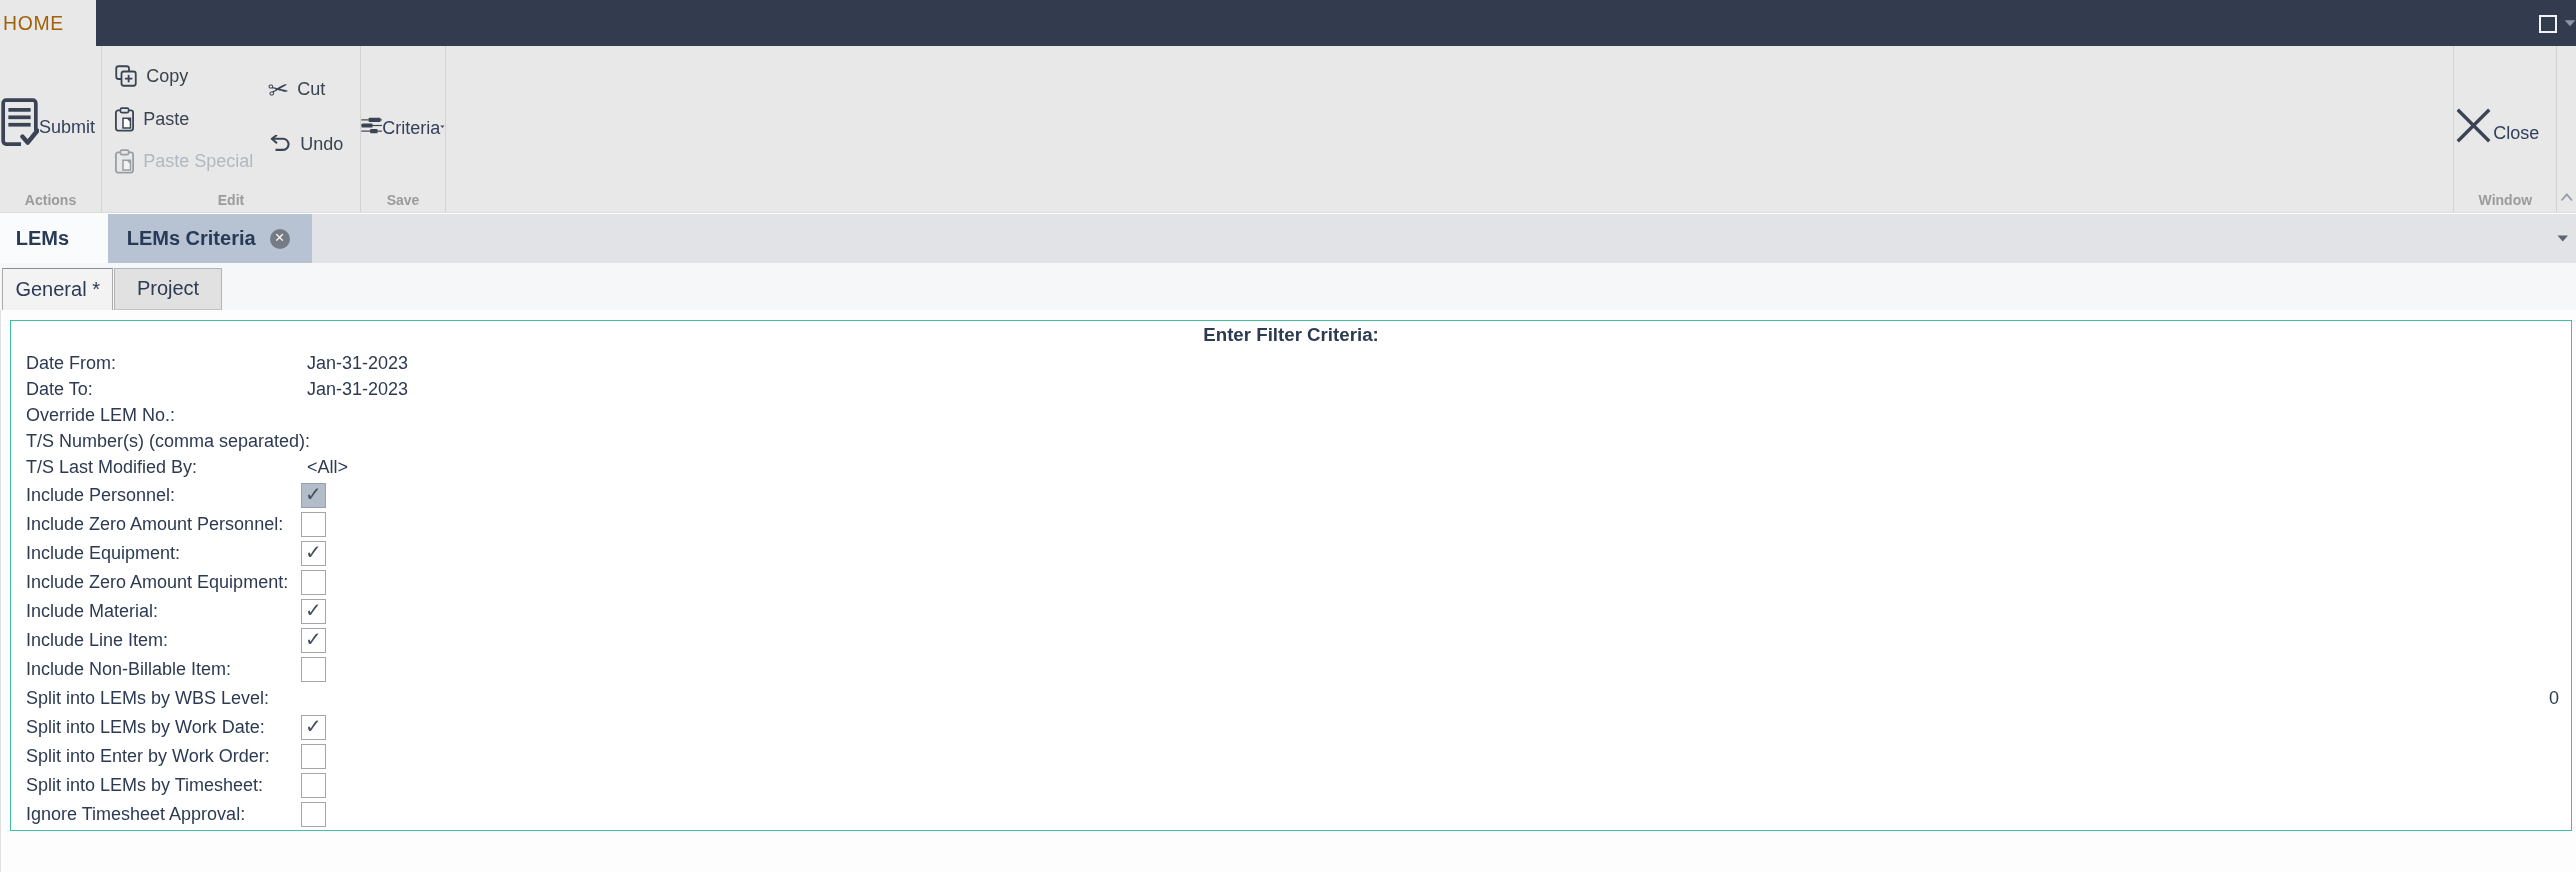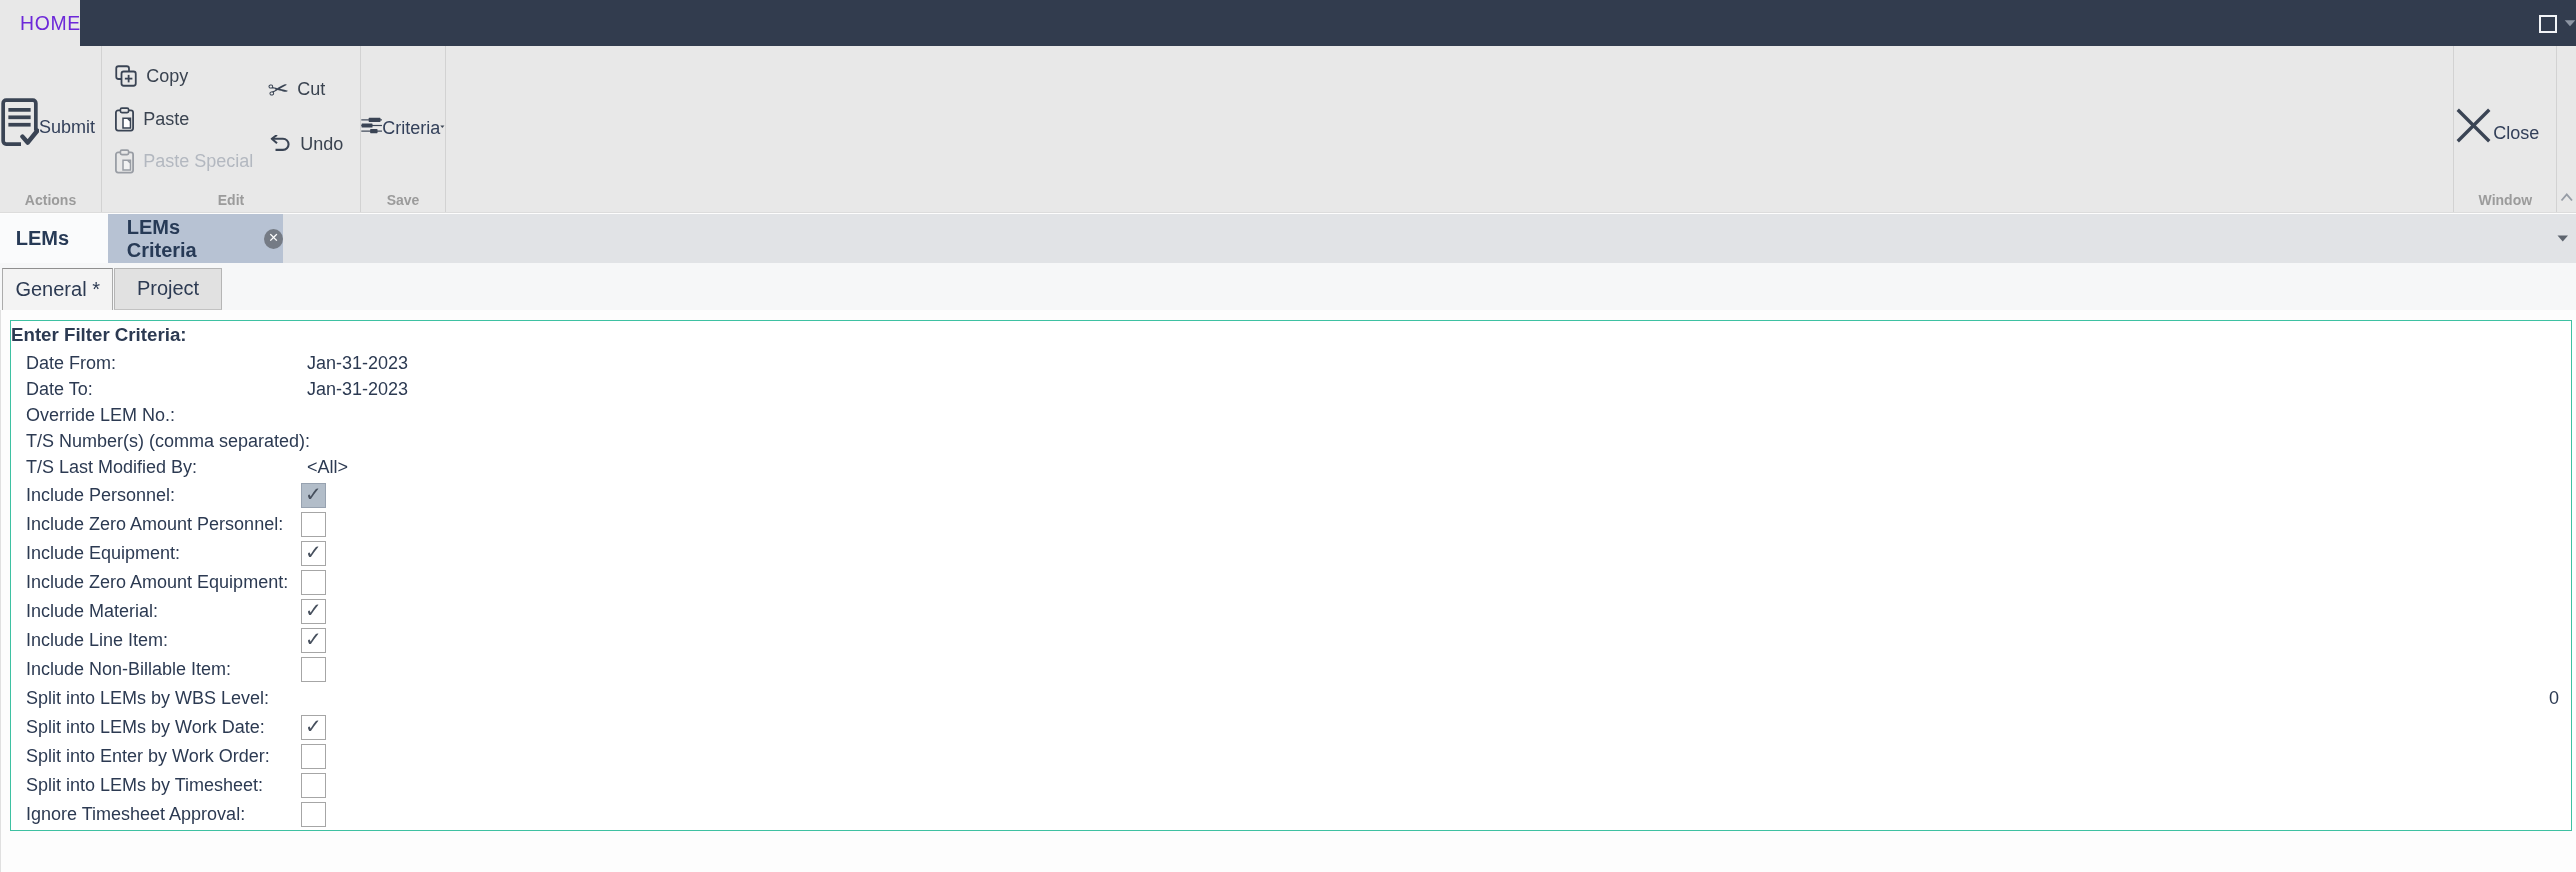--- a/index.html
+++ b/index.html
@@ -3,22 +3,22 @@
 <meta charset="utf-8">
 <title>LEMs Criteria</title>
 <style>
   * { margin:0; padding:0; box-sizing:border-box; }
   html,body { width:2576px; height:873px; overflow:hidden; background:#fff;
     font-family:"Liberation Sans","DejaVu Sans",sans-serif; }
   .app { position:relative; width:2576px; height:873px; background:#fdfdfd; }
 
   
   .titlebar { position:absolute; left:0; top:0; width:100%; height:46px; background:#323c4e; }
-  .home-tab { position:absolute; left:0; top:0; width:80px; height:46px; background:#e8e8e8;
-    color:#6d28d9; font-size:19.4px; display:flex; align-items:center; padding-left:20px; letter-spacing:0.7px; }
+  .home-tab { position:absolute; left:0; top:0; width:96px; height:46px; background:#e8e8e8;
+    color:#a16207; font-size:19.4px; display:flex; align-items:center; padding-left:3px; letter-spacing:0.7px; }
   .restore-btn { position:absolute; right:16.4px; top:12.7px; width:22.4px; height:22.4px; display:flex; align-items:center; justify-content:center; cursor:default; }
   .restore-square { width:18px; height:18px; border:2.2px solid #f2f4f7; }
   .tb-caret { position:absolute; right:0px; top:18px; width:12px; height:10.5px; }
 
   
   .ribbon { position:absolute; left:0; top:46px; width:100%; height:167px; background:#e8e8e8;
     display:flex; border-bottom:0.7px solid #dcdcdc; }
   .grp { position:relative; height:100%; border-right:0.7px solid #d2d2d2; }
   .grp-label { position:absolute; bottom:3.7px; left:0; right:0; text-align:center;
     color:#9b9b9b; font-weight:bold; font-size:14px; }
@@ -39,38 +39,38 @@
   .smallbtn .slabel { color:#3a4350; font-size:18px; white-space:nowrap; }
   .sb-copy { left:12px; top:13.5px; } .sb-paste { left:12px; top:57px; } .sb-pastespecial { left:12px; top:99px; }
   .sb-cut { left:166px; top:27px; } .sb-undo { left:163px; top:82px; }
   .disabled .slabel { color:#b3b8c0; } .disabled svg { opacity:.45; }
   .cut-glyph { font-family:"DejaVu Sans",sans-serif; font-size:25px; color:#3a4454; display:inline-block; transform:rotate(-8deg); line-height:1; }
 
   
   .tabstrip { position:absolute; left:0; top:214px; width:100%; height:49px; background:#e1e3e6; display:flex; }
   .dtab { height:100%; display:flex; align-items:center; font-size:20px; font-weight:bold; color:#273a56; cursor:default; }
   .dt-lems { width:108px; background:#fafbfc; padding-left:15.7px; }
-  .dt-criteria { width:175px; background:#b7c2d3; padding-left:18.7px; gap:14px; }
+  .dt-criteria { width:204px; background:#b7c2d3; padding-left:18.7px; gap:14px; }
   .tabclose { width:20px; height:20px; border-radius:50%; background:#757b85; color:#fff;
     display:flex; align-items:center; justify-content:center; font-size:12.7px; font-weight:bold;
     font-family:"DejaVu Sans",sans-serif; line-height:1; }
   .strip-caret { position:absolute; right:6.7px; top:20px; width:13.5px; height:9px; }
 
   
   .subrow { position:absolute; left:0; top:263px; width:100%; height:47px; background:#f6f7f8; }
   .stab { position:absolute; top:4.5px; bottom:0; display:flex; align-items:center; justify-content:center;
     font-size:20px; color:#2c3a52; cursor:default; }
   .st-general { left:2.2px; width:111px; background:#f3f3f3; border:0.7px solid #ababab; border-top:1.5px solid #8f8f8f; border-bottom:none; }
   .st-project { left:114px; width:108px; background:#e1e1e1; border:0.7px solid #b5b5b5; border-bottom:0.7px solid #c2c2c2; }
 
   
   .content { position:absolute; left:0; top:310px; width:100%; bottom:0; background:#fdfdfd; border-left:0.7px solid #e0e0e0; }
   .panel { position:absolute; left:9px; top:9.7px; width:2562px; height:511px; background:#fff;
     border:1.5px solid #3ec1a2; overflow:hidden; }
-  .panel-title { margin-top:1.5px; height:25.4px; line-height:25.4px; text-align:left; font-weight:bold;
+  .panel-title { margin-top:1.5px; height:25.4px; line-height:25.4px; text-align:center; font-weight:bold;
     font-size:18.7px; color:#2c3a52; }
   .form { margin-top:3px; }
   .frow { position:relative; display:flex; align-items:center; height:26px; padding-left:15px; }
   .frow.cb { height:29px; }
   .flabel { width:275px; flex:none; font-size:18px; color:#2c3a52; white-space:nowrap; }
   .fvalue { display:none; font-size:18px; color:#2c3a52; margin-left:6px; white-space:nowrap; }
   .fcheck { display:none; width:25px; height:25px; border:1.5px solid #a6a6a6; background:#fff;
     align-items:center; justify-content:center; cursor:default; }
   .fcheck .mark { visibility:hidden; font-family:"DejaVu Sans",sans-serif; font-size:20px; color:#47505e; line-height:1; margin-top:-1.5px; }
   .fcheck.checked .mark { visibility:visible; }

